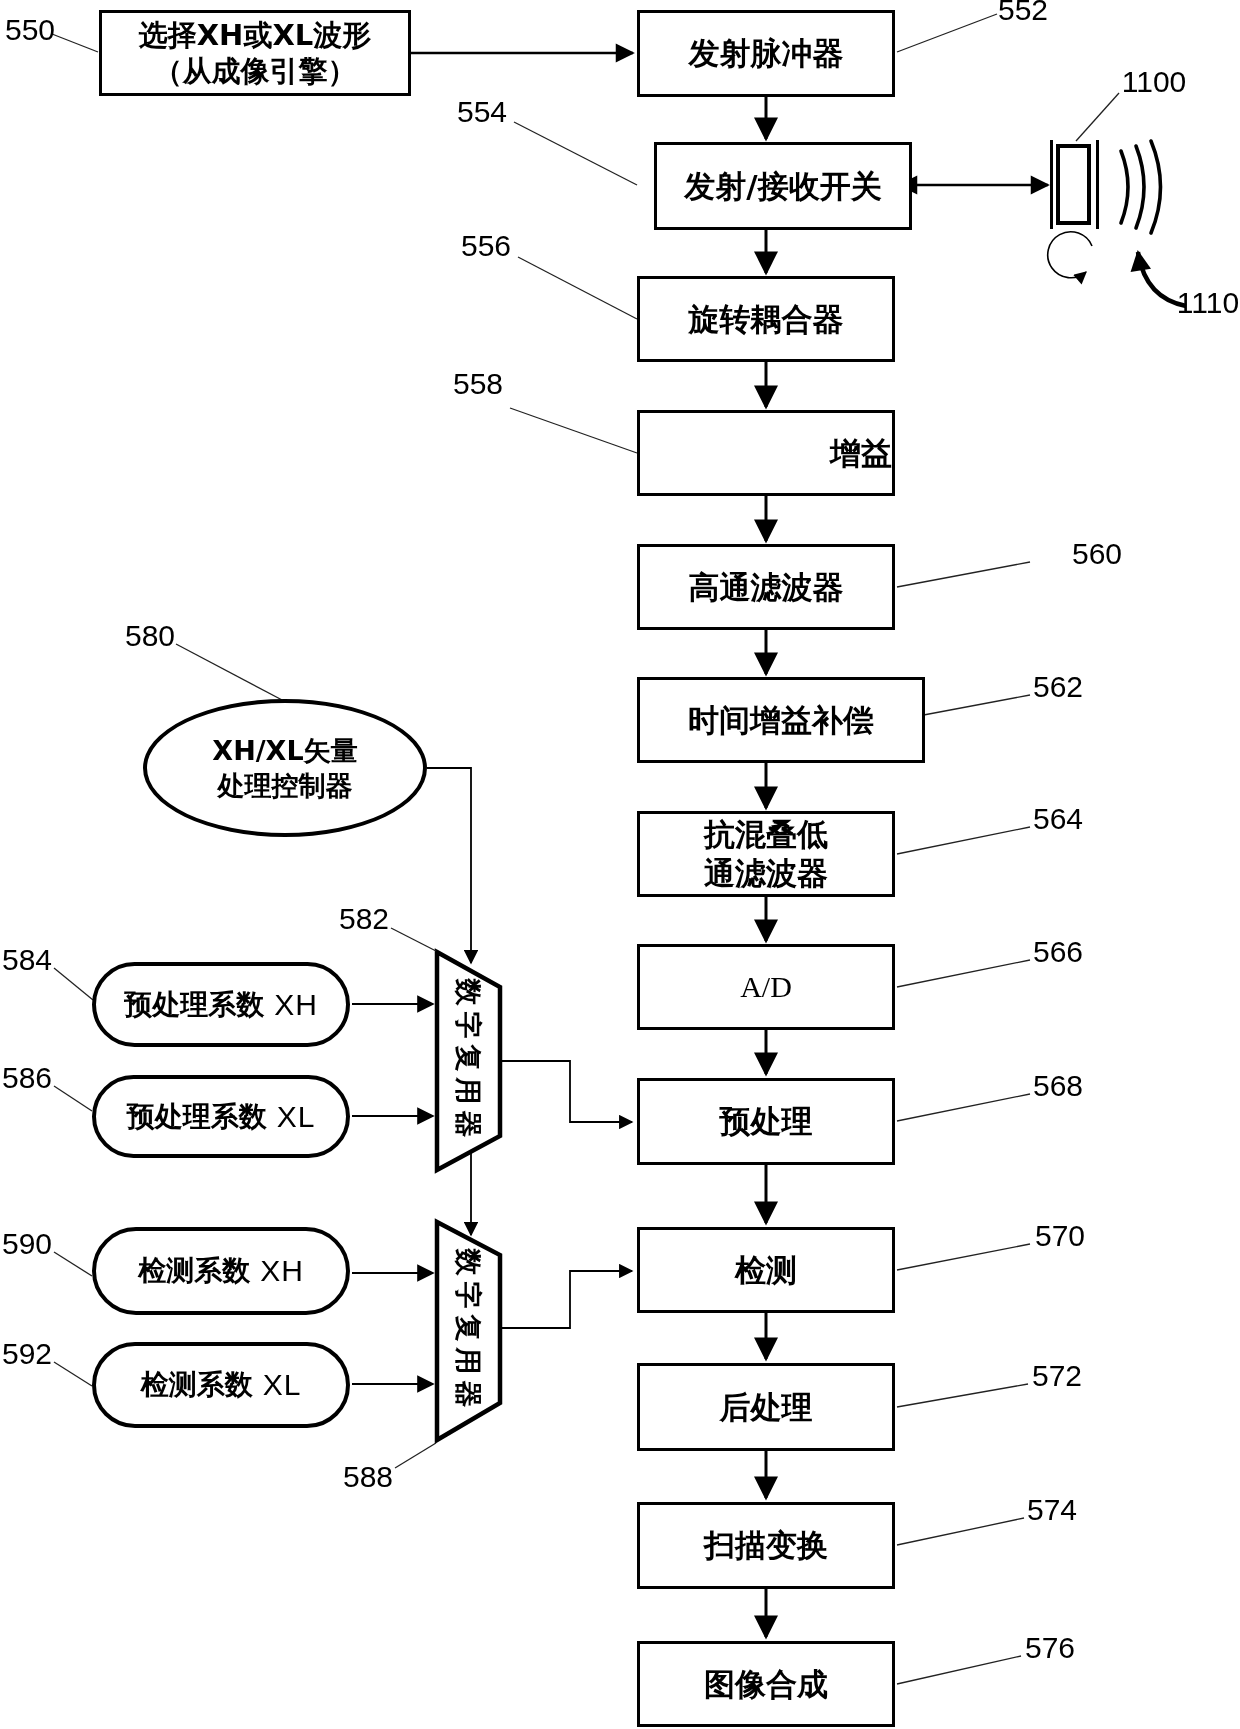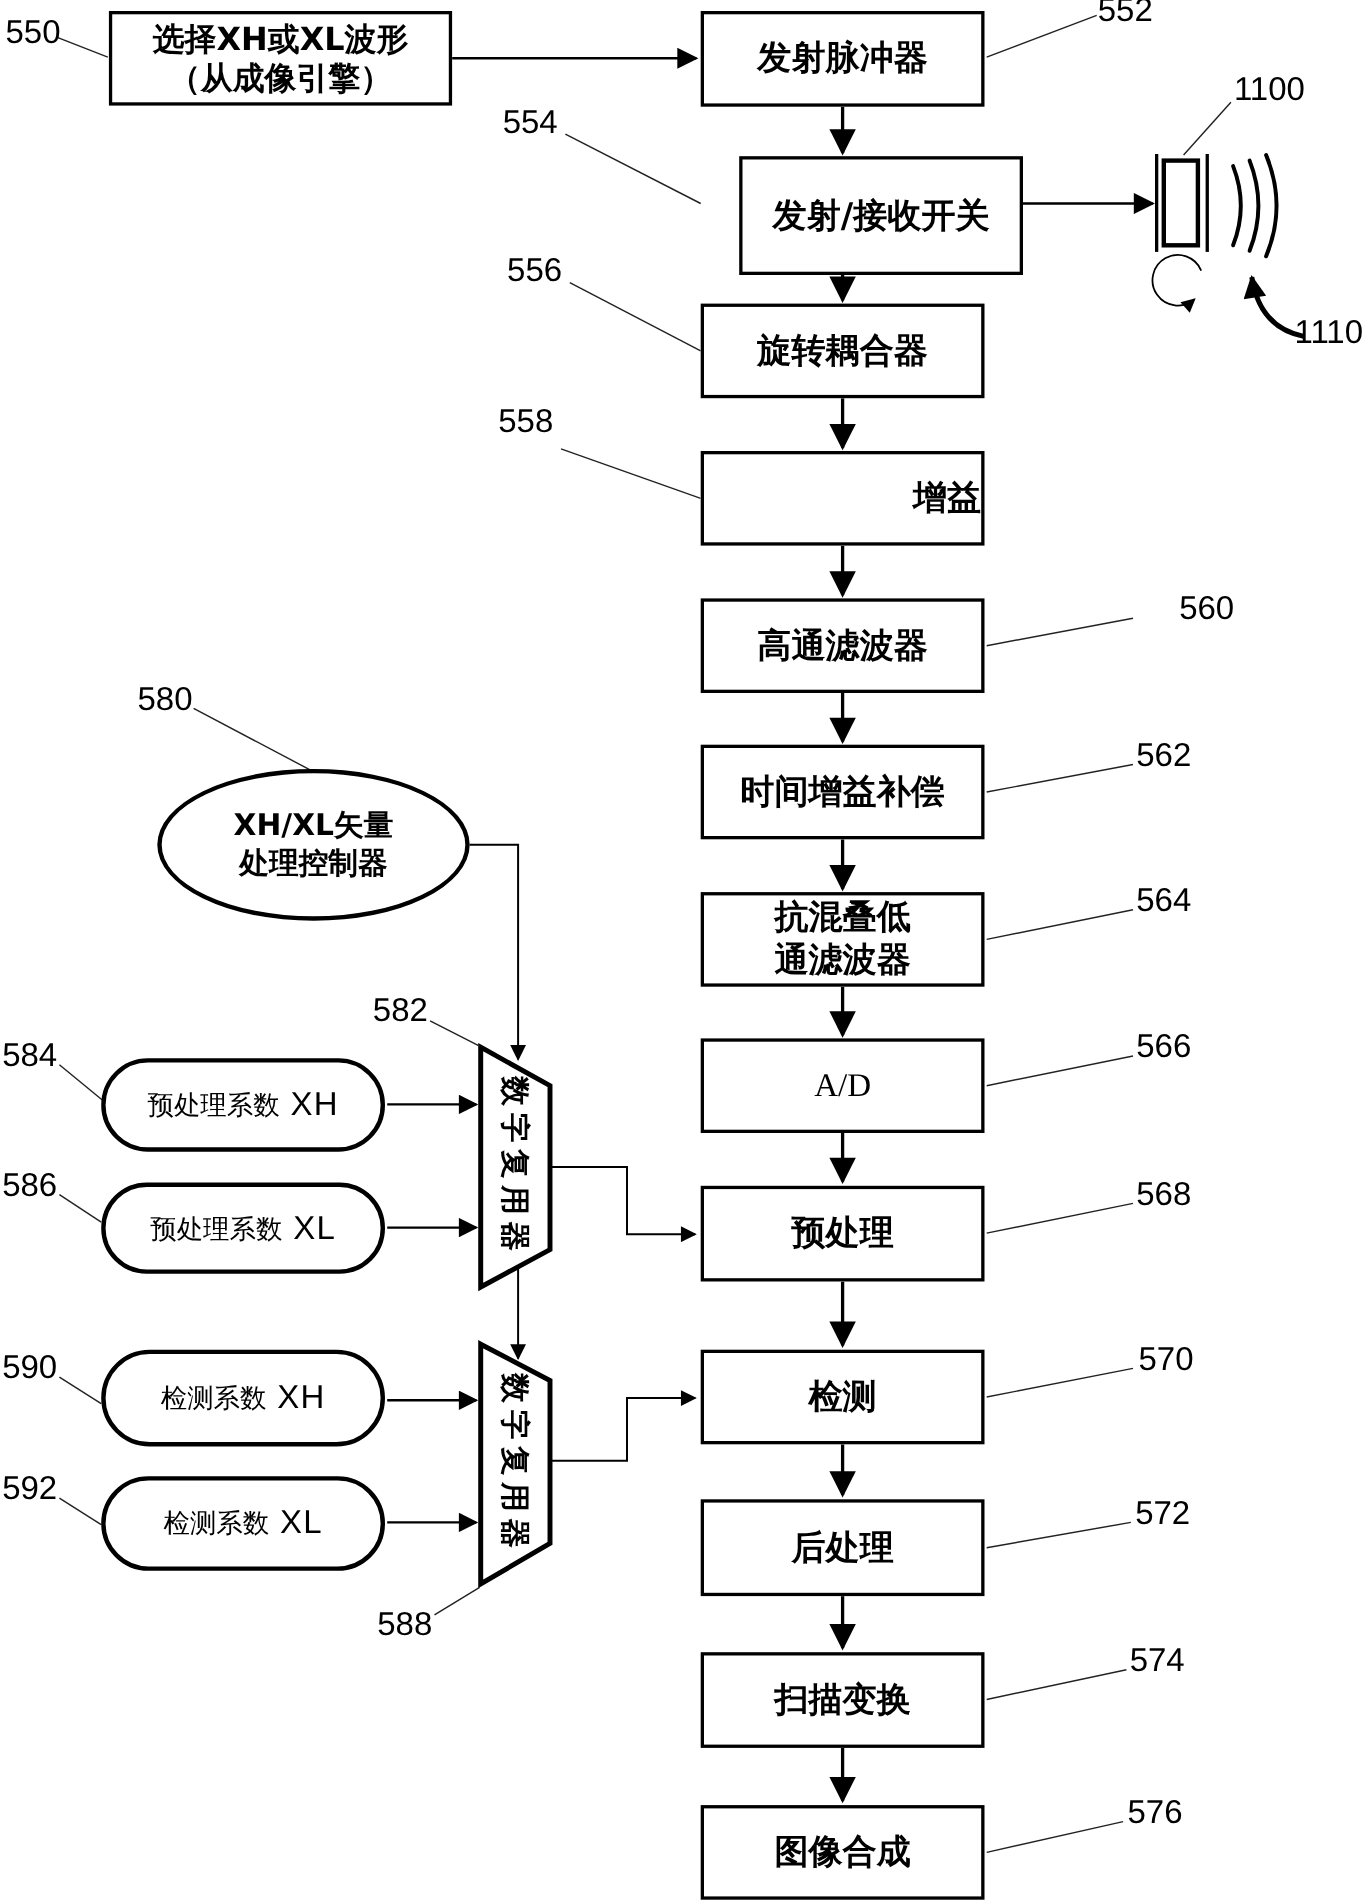--- a/index.html
+++ b/index.html
@@ -6,21 +6,21 @@
   .canvas{position:relative;width:1240px;height:1729px;background:#fff;overflow:hidden;
           font-family:"DejaVu Sans",sans-serif;color:#000;}
   svg.wires{position:absolute;left:0;top:0;width:1240px;height:1729px;}
   .box{position:absolute;box-sizing:border-box;background:#fff;border:3px solid #000;
        display:flex;flex-direction:column;align-items:center;justify-content:center;
        text-align:center;font-weight:700;font-size:31px;line-height:1.25;}
   .box.adbox{font-family:Liberation Serif, serif;font-weight:400;font-size:30px;text-align:center;}
   .stadium{position:absolute;box-sizing:border-box;background:#fff;border:4px solid #000;
        border-radius:48px;display:flex;flex-direction:row;align-items:center;justify-content:center;
        gap:10px;}
-  .stadium .cn{font-weight:400;font-size:24px;}
+  .stadium .cn{font-weight:700;font-size:28px;}
   .stadium .sx{font-family:"Liberation Sans","DejaVu Sans",sans-serif;font-weight:400;font-size:30px;letter-spacing:1px;}
   .ellipse{position:absolute;box-sizing:border-box;background:#fff;border:4px solid #000;border-radius:50%;
        display:flex;flex-direction:column;align-items:center;justify-content:center;
        font-weight:700;font-size:27px;line-height:1.3;text-align:center;}
   .muxlabel{position:absolute;white-space:nowrap;font-weight:600;font-size:27px;letter-spacing:6px;
        transform:translate(-50%,-50%) rotate(90deg);}
   .ref{position:absolute;transform:translate(-50%,-50%);white-space:nowrap;
        font-family:"Liberation Sans","DejaVu Sans",sans-serif;font-size:30px;}
 </style>
 </head>
@@ -127,33 +127,33 @@
   </svg>
 
   <div class="box" style="left:99px;top:10px;width:312px;height:86px;font-size:29px;">
     <span>选择XH或XL波形</span>
     <span>（从成像引擎）</span>
   </div>
 
   <div class="box" style="left:637px;top:10px;width:258px;height:87px;">
     <span>发射脉冲器</span>
   </div>
-  <div class="box" style="left:672px;top:142px;width:258px;height:108px;">
+  <div class="box" style="left:654px;top:142px;width:258px;height:88px;">
     <span>发射/接收开关</span>
   </div>
   <div class="box" style="left:637px;top:276px;width:258px;height:86px;">
     <span>旋转耦合器</span>
   </div>
   <div class="box" style="left:637px;top:410px;width:258px;height:86px;align-items:flex-end;">
     <span>增益</span>
   </div>
   <div class="box" style="left:637px;top:544px;width:258px;height:86px;">
     <span>高通滤波器</span>
   </div>
-  <div class="box" style="left:637px;top:677px;width:258px;height:86px;">
+  <div class="box" style="left:637px;top:677px;width:288px;height:86px;">
     <span>时间增益补偿</span>
   </div>
   <div class="box" style="left:637px;top:811px;width:258px;height:86px;">
     <span>抗混叠低</span>
     <span>通滤波器</span>
   </div>
   <div class="box adbox" style="left:637px;top:944px;width:258px;height:86px;">
     <span>A/D</span>
   </div>
   <div class="box" style="left:637px;top:1078px;width:258px;height:87px;">

